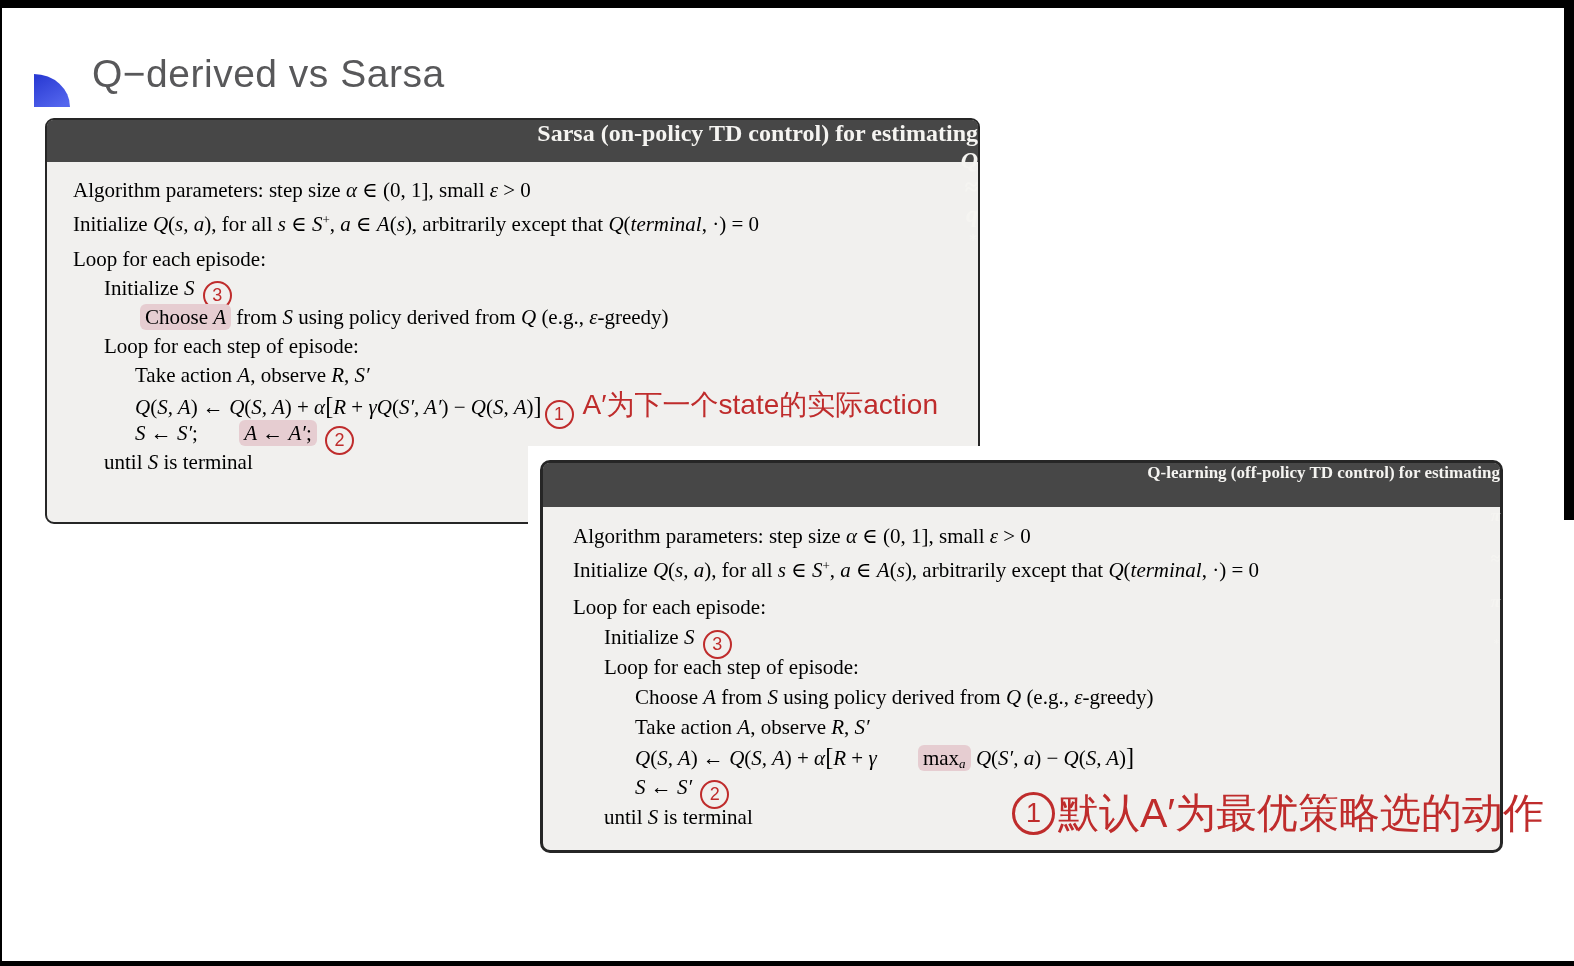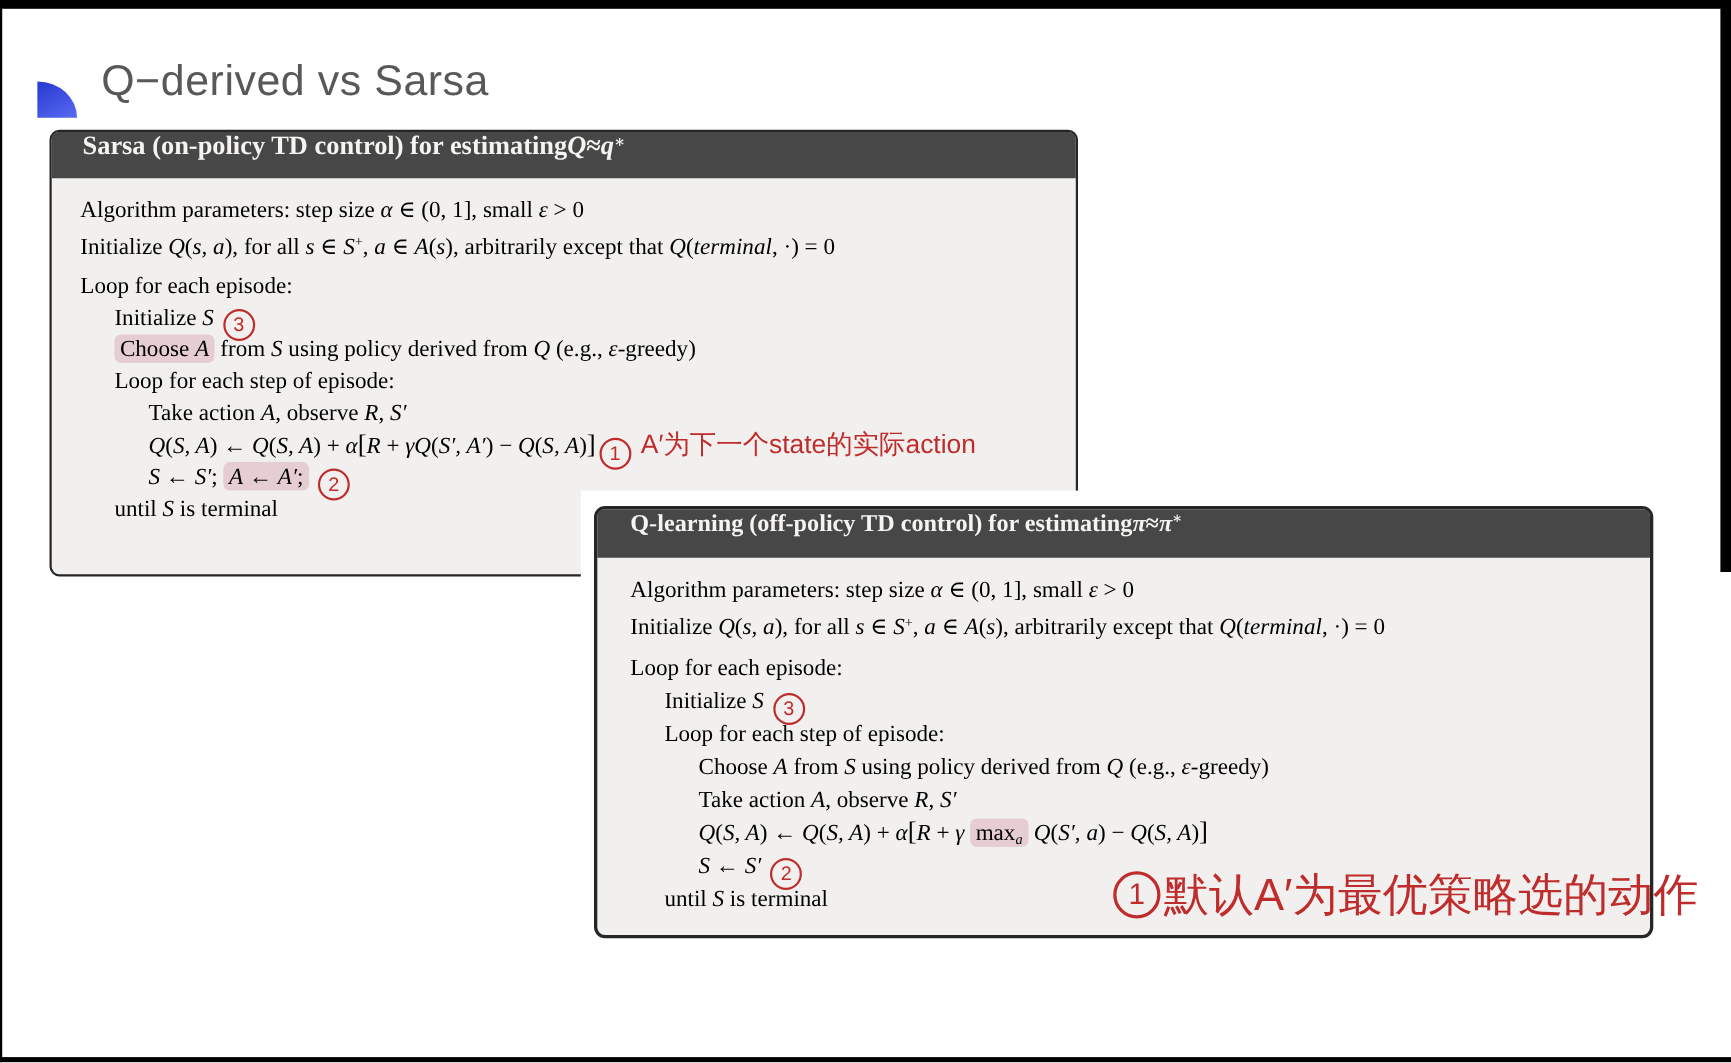--- a/index.html
+++ b/index.html
@@ -34,53 +34,54 @@
     border-top-right-radius:100% 100%;
   }
 
   
   .box{
     position:absolute;background:var(--boxbg);
     border:2px solid #262626;border-radius:9px;
   }
   .box-header{
     background:var(--hdr);color:#f5f4f1;font-weight:bold;
-    display:flex;align-items:flex-start;white-space:nowrap;
+    display:flex;align-items:flex-end;white-space:nowrap;
     border-radius:6px 6px 0 0;
+    flex-direction:column;
   }
   .sarsa{left:45px;top:118px;width:931px;height:402px;z-index:1;}
   .sarsa .box-header{height:42px;padding-left:28px;font-size:24px;}
   .sarsa .box-body{padding:14px 0 0 26px;font-size:21px;}
   .sarsa .line{height:29px;line-height:29px;}
 
   .qwrap{position:absolute;left:528px;top:446px;width:986px;height:416px;background:#fff;z-index:2;}
   .qlearn{left:540px;top:460px;width:957px;height:387px;border-width:3px;border-radius:10px;z-index:3;}
-  .qlearn .box-header{height:44px;padding-left:30px;font-size:22px;}
+  .qlearn .box-header{height:44px;padding-left:30px;font-size:17px;gap:23px;}
   .qlearn .box-body{padding:14px 0 0 30px;font-size:21px;}
   .qlearn .line{height:30px;line-height:30px;}
 
   .line{white-space:nowrap;}
   .ind1{padding-left:31px;}
   .ind2{padding-left:62px;}
   .gap{height:11px;}
 
   .it{font-style:italic;}
   .sub{font-size:0.62em;vertical-align:-0.22em;}
   .sup{font-size:0.62em;vertical-align:0.5em;}
   .bigbr{font-size:1.16em;}
-  .hlwrap{background:var(--hl);border-radius:6px;padding:1px 5px;}
+  .hlwrap{background:var(--hl);border-radius:6px;padding:1px 5px;margin-left:36px;}
   .circ{
     display:inline-flex;align-items:center;justify-content:center;
     width:25px;height:25px;border:2.5px solid var(--red);border-radius:50%;
     color:var(--red);font-size:18px;line-height:1;
     font-family:"Liberation Sans","DejaVu Sans",sans-serif;
     vertical-align:-6px;margin:0 3px;background:transparent;
   }
   .red{
-    color:var(--red);font-size:24px;
+    color:var(--red);font-size:28px;
     font-family:"Liberation Sans","DejaVu Sans",sans-serif;
     margin-left:6px;
   }
 
   
   .q-annot{
     position:absolute;left:1012px;top:786px;z-index:4;
     display:flex;align-items:center;
     color:var(--red);
     font-family:"Liberation Sans","DejaVu Sans",sans-serif;

